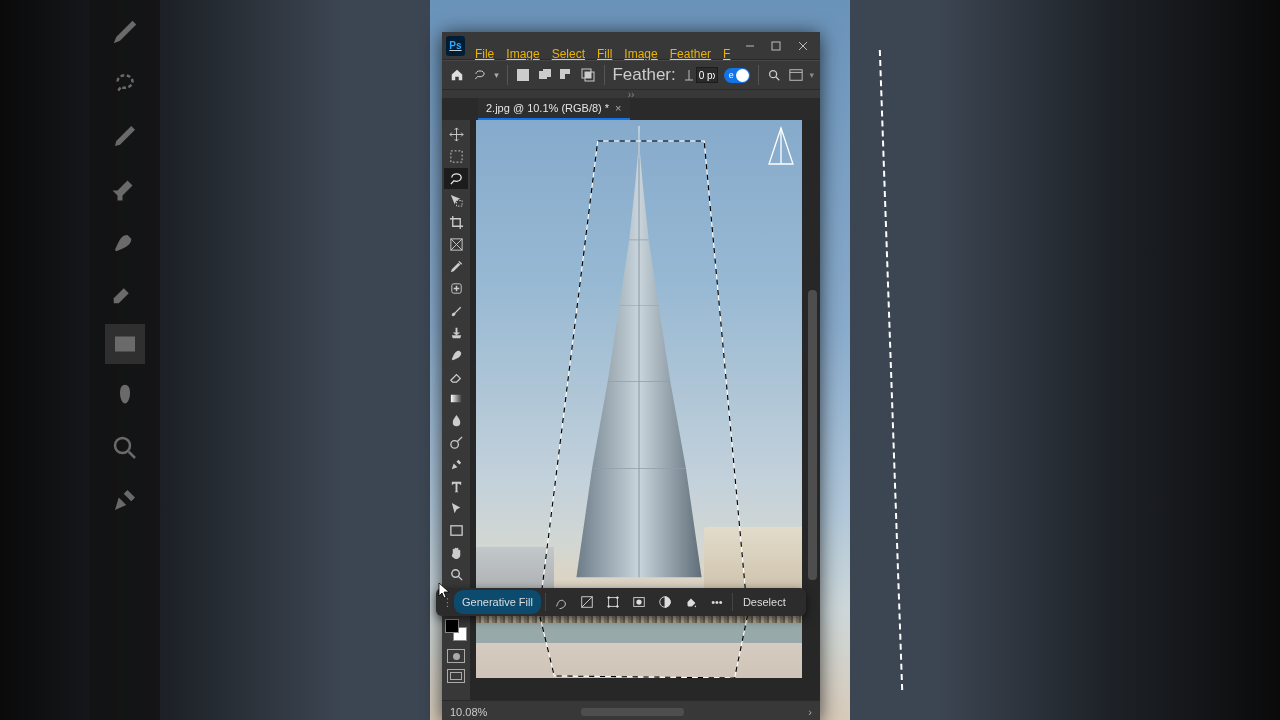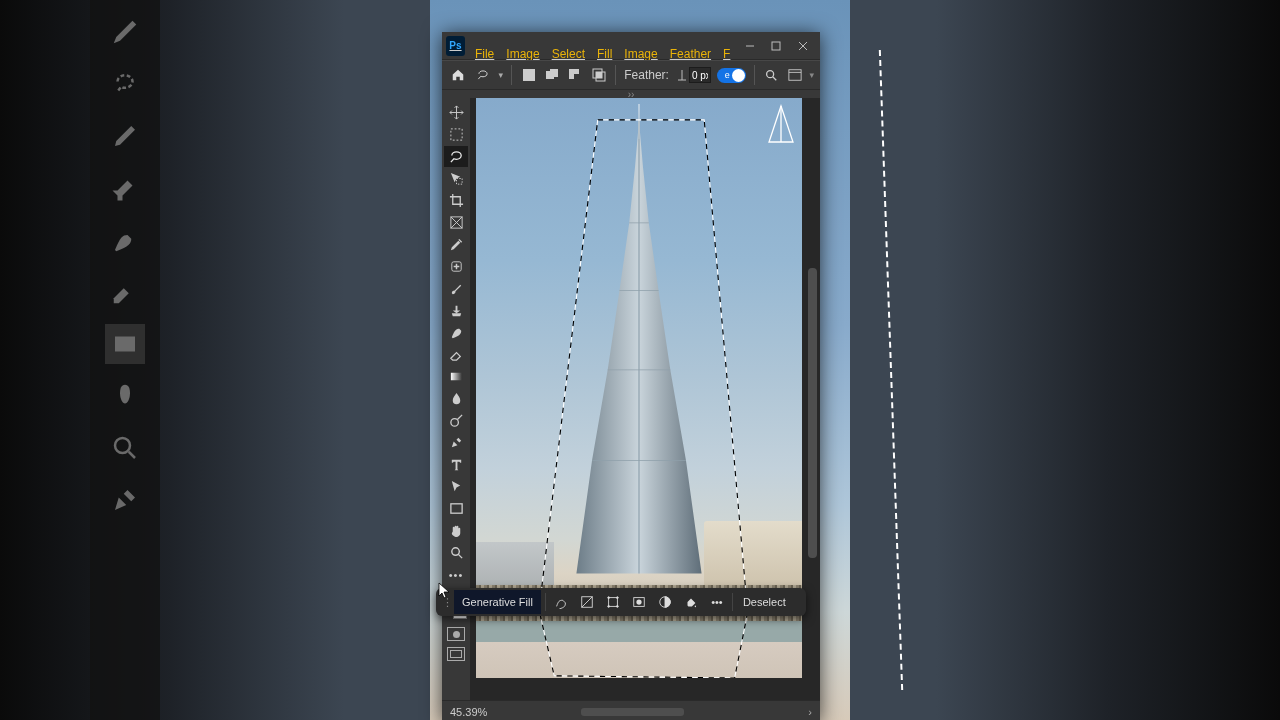--- a/index.html
+++ b/index.html
@@ -69,21 +69,21 @@
 
   
   .optbar {
     height:30px; background:#383838; border-top:1px solid #474747; border-bottom:1px solid #2a2a2a;
     display:flex; align-items:center; padding:0 6px; gap:6px;
   }
   .optbar .home   { width:20px;height:20px;display:flex;align-items:center;justify-content:center;color:#ddd;}
   .optbar .toolind{ width:20px;height:20px;display:flex;align-items:center;justify-content:center;color:#ddd;}
   .optbar .sep    { width:1px;height:20px;background:#555;margin:0 2px;}
   .optbar .mode   { width:18px;height:18px;display:flex;align-items:center;justify-content:center;color:#ccc;}
-  .optbar .lbl    { color:#ccc; font-size:12px; }
+  .optbar .lbl    { color:#ccc; font-size:17px; }
   .optbar .feather-input{
     width:22px;height:16px;background:#2a2a2a;border:1px solid #1c1c1c;color:#fff;font-size:10px;text-align:right;padding:0 2px;}
   .optbar .aa-toggle{
     width:30px;height:15px;border-radius:8px;background:#1473e6;display:flex;align-items:center;justify-content:flex-end;padding:1px;}
   .optbar .aa-toggle .knob{width:13px;height:13px;border-radius:50%;background:#fff;}
   .optbar svg{width:14px;height:14px;}
 
   .expand-handle{height:8px;display:flex;align-items:center;justify-content:center;color:#888;font-size:10px;}
 
   
@@ -137,21 +137,21 @@
   .vscroll{position:absolute;right:3px;top:170px;width:9px;height:290px;background:#4e4e4e;border-radius:4px;}
 
   
   .ctx-bar{
     position:absolute; left:436px; bottom:104px; height:28px; width:370px;
     background:#2c2c2c; border-radius:6px; box-shadow:0 3px 10px rgba(0,0,0,.6);
     display:flex;align-items:center;padding:0 6px;gap:4px;color:#ddd;font-size:11px;
     z-index:5;
   }
   .ctx-bar .drag{width:8px;color:#888;}
-  .ctx-bar .gf-btn{padding:6px 8px;background:#0f172a;border-radius:0;}
+  .ctx-bar .gf-btn{padding:6px 8px;background:#0c4a6e;border-radius:9px;}
   .ctx-bar .ic{width:22px;height:22px;display:flex;align-items:center;justify-content:center;border-radius:3px;}
   .ctx-bar .ic svg{width:14px;height:14px;}
   .ctx-bar .deselect{padding:3px 6px;text-align:right;}
 
   
   .statusbar{height:22px;background:#383838;border-top:1px solid #2a2a2a;display:flex;align-items:center;padding:0 8px;gap:8px;}
   .statusbar .zoom{flex:0 0 auto;}
   .statusbar .track{flex:1;height:8px;position:relative;}
   .statusbar .thumb{position:absolute;left:28%;width:34%;height:100%;background:#4e4e4e;border-radius:3px;}
   .statusbar .nav{color:#aaa;}
@@ -313,20 +313,26 @@
         <svg viewBox="0 0 16 16" fill="none" stroke="#ccc">
           <rect x="1" y="2" width="14" height="12"></rect>
           <path d="M1 5h14"></path>
         </svg>
       </div>
     <span style="color:#888;font-size:9px;">▾</span>
   </div>
 
   <div class="expand-handle">››</div>
 
+  <div class="tabbar">
+    <div class="doc-tab">
+      <span>2.jpg @ 10.1% (RGB/8) *</span>
+      <span class="close">×</span>
+    </div>
+  </div>
 
   <div class="workspace">
 
     <div class="tool-col">
       <div class="tool">
           <svg viewBox="0 0 16 16" stroke="#ccc" fill="none">
             <path d="M8 1v14M1 8h14M8 1l-2 2M8 1l2 2M8 15l-2-2M8 15l2-2M1 8l2-2M1 8l2 2M15 8l-2-2M15 8l-2 2"></path>
           </svg>
         </div>
       <div class="tool">
@@ -502,21 +508,21 @@
             <path class="ants2" d="M112 20 L210 20 L250 470 L238 530 L72 528 L58 468 Z"></path>
           </svg>
         </div>
       </div>
 
       <div class="vscroll"></div>
     </div>
   </div>
 
   <div class="statusbar">
-    <span class="zoom">45.39%</span>
+    <span class="zoom">10.08%</span>
     <div class="track">
       <div class="thumb"></div>
     </div>
     <span class="nav">›</span>
   </div>
 </div>
 
 <div class="ctx-bar">
   <span class="drag">⋮</span>
   <div class="gf-btn">Generative Fill</div>

